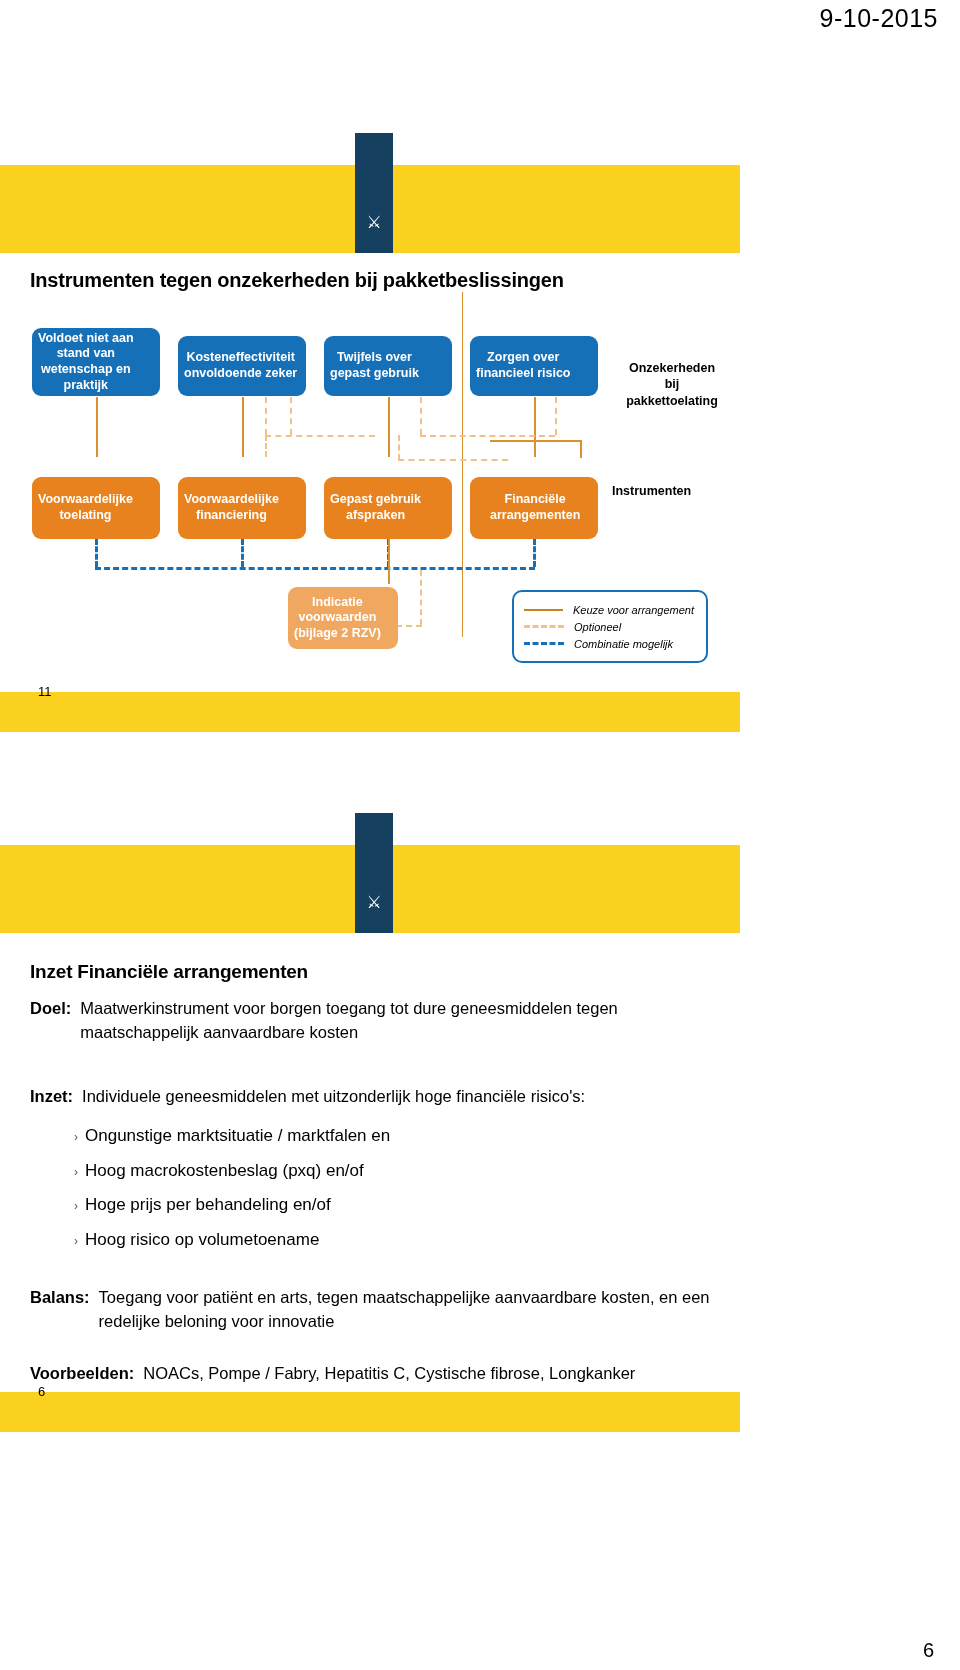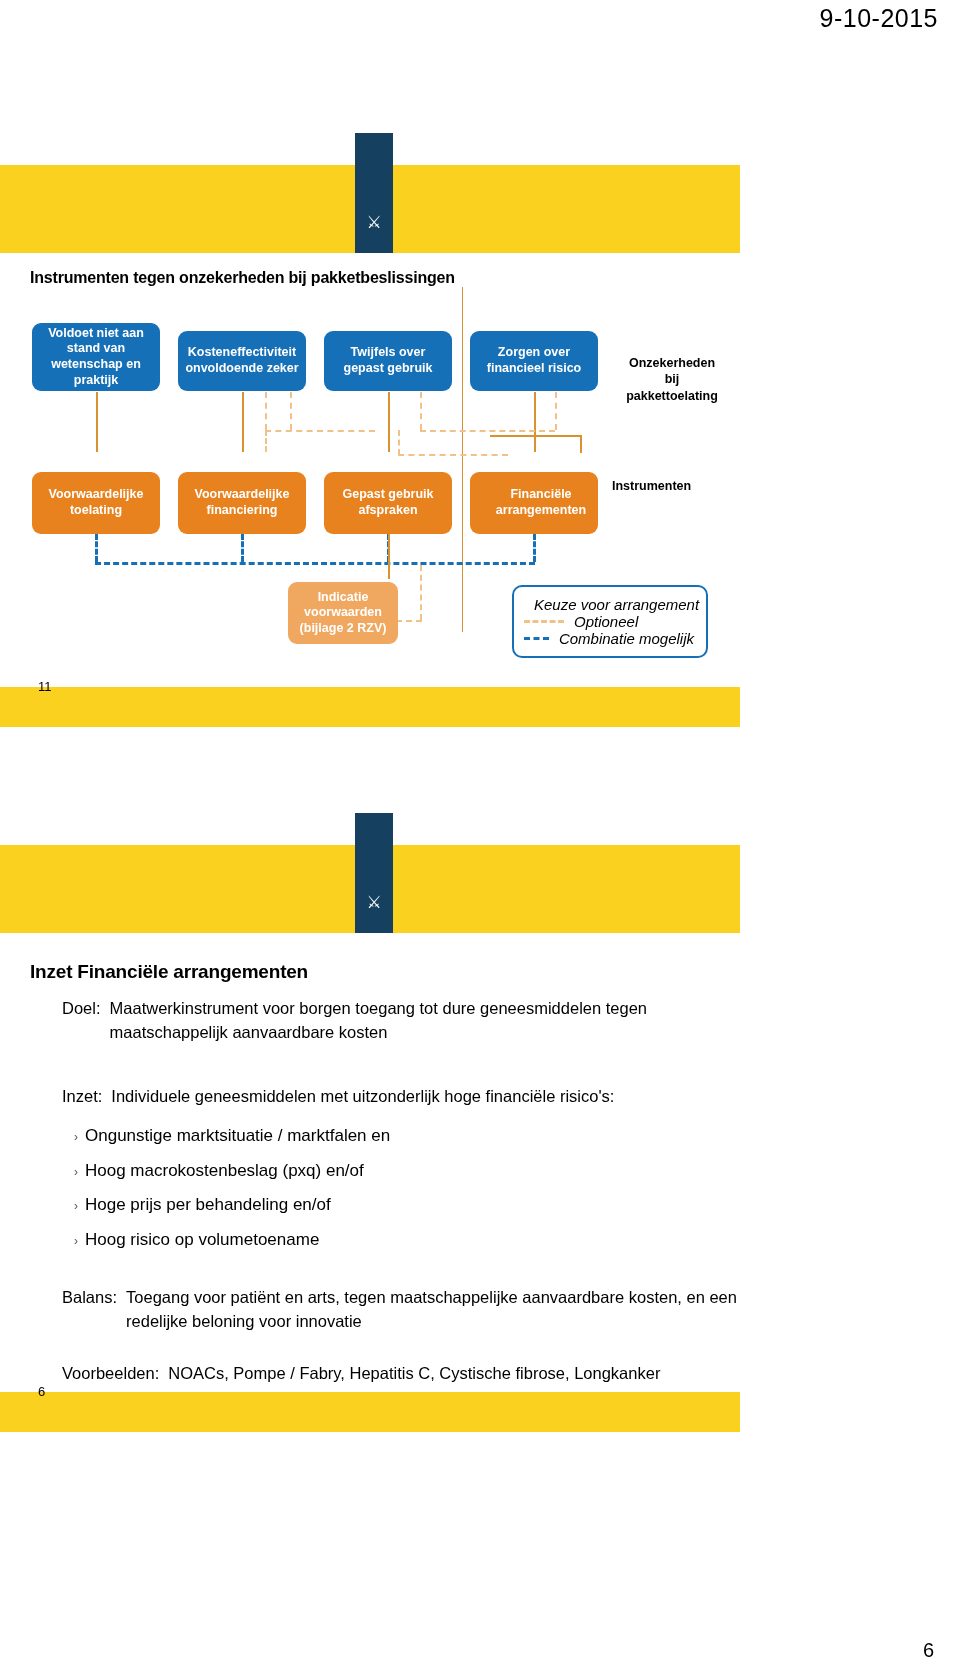--- a/index.html
+++ b/index.html
@@ -70,42 +70,42 @@
     position: absolute;
     left: 38px;
     top: -8px;
     font-size: 13px;
     color: #000;
   }
 
   
   #slide1 { top: 165px; }
   .s1-title {
-    font-size: 16px;
+    font-size: 20px;
     font-weight: bold;
     padding: 16px 0 0 30px;
     letter-spacing: -0.2px;
   }
   .diagram {
     position: relative;
     width: 740px;
     height: 400px;
   }
 
   
   .nodebox {
     position: absolute;
     border-radius: 9px;
     color: #ffffff;
     font-weight: bold;
     font-size: 12.5px;
     line-height: 1.25;
     display: flex;
     align-items: center;
-    justify-content: center;
+    justify-content: flex-start;
     text-align: center;
     padding: 4px 6px;
     z-index: 5;
   }
   .nodebox.blue   { background: #1670b8; }
   .nodebox.orange { background: #e8821e; }
   .nodebox.lightorange { background: #f0a860; }
 
   .rowlabel {
     position: absolute;
@@ -140,21 +140,21 @@
   .legend-row {
     display: flex;
     align-items: center;
     height: 17px;
   }
   .legend-swatch { width: 40px; height: 0; margin-right: 10px; }
   .sw-solid { border-top: 2.5px solid #c8821f; }
   .sw-opt   { border-top: 3px dashed #f2c18a; }
   .sw-comb  { border-top: 3px dashed #1670b8; }
   .legend-label {
-    font-size: 15px;
+    font-size: 11px;
     font-style: italic;
     color: #000;
     white-space: nowrap;
   }
 
   
   #slide2 { top: 845px; }
   .s2-body {
     width: 740px;
     padding: 12px 0 6px 0;
@@ -167,24 +167,23 @@
     padding: 16px 0 0 30px;
     letter-spacing: -0.2px;
   }
   .kv {
     display: flex;
     padding: 14px 0 0 30px;
     font-size: 16.5px;
     line-height: 1.45;
   }
   .kv .k {
-    font-weight: normal;
+    font-weight: bold;
     white-space: nowrap;
     margin-right: 9px;
-    margin-left: 32px;
   }
   .kv .v { max-width: 620px; }
   .bullets {
     margin: 10px 0 0 0;
     padding: 0 0 0 74px;
     list-style: none;
     font-size: 17px;
     line-height: 2.05;
   }
   .bullets li::before {

